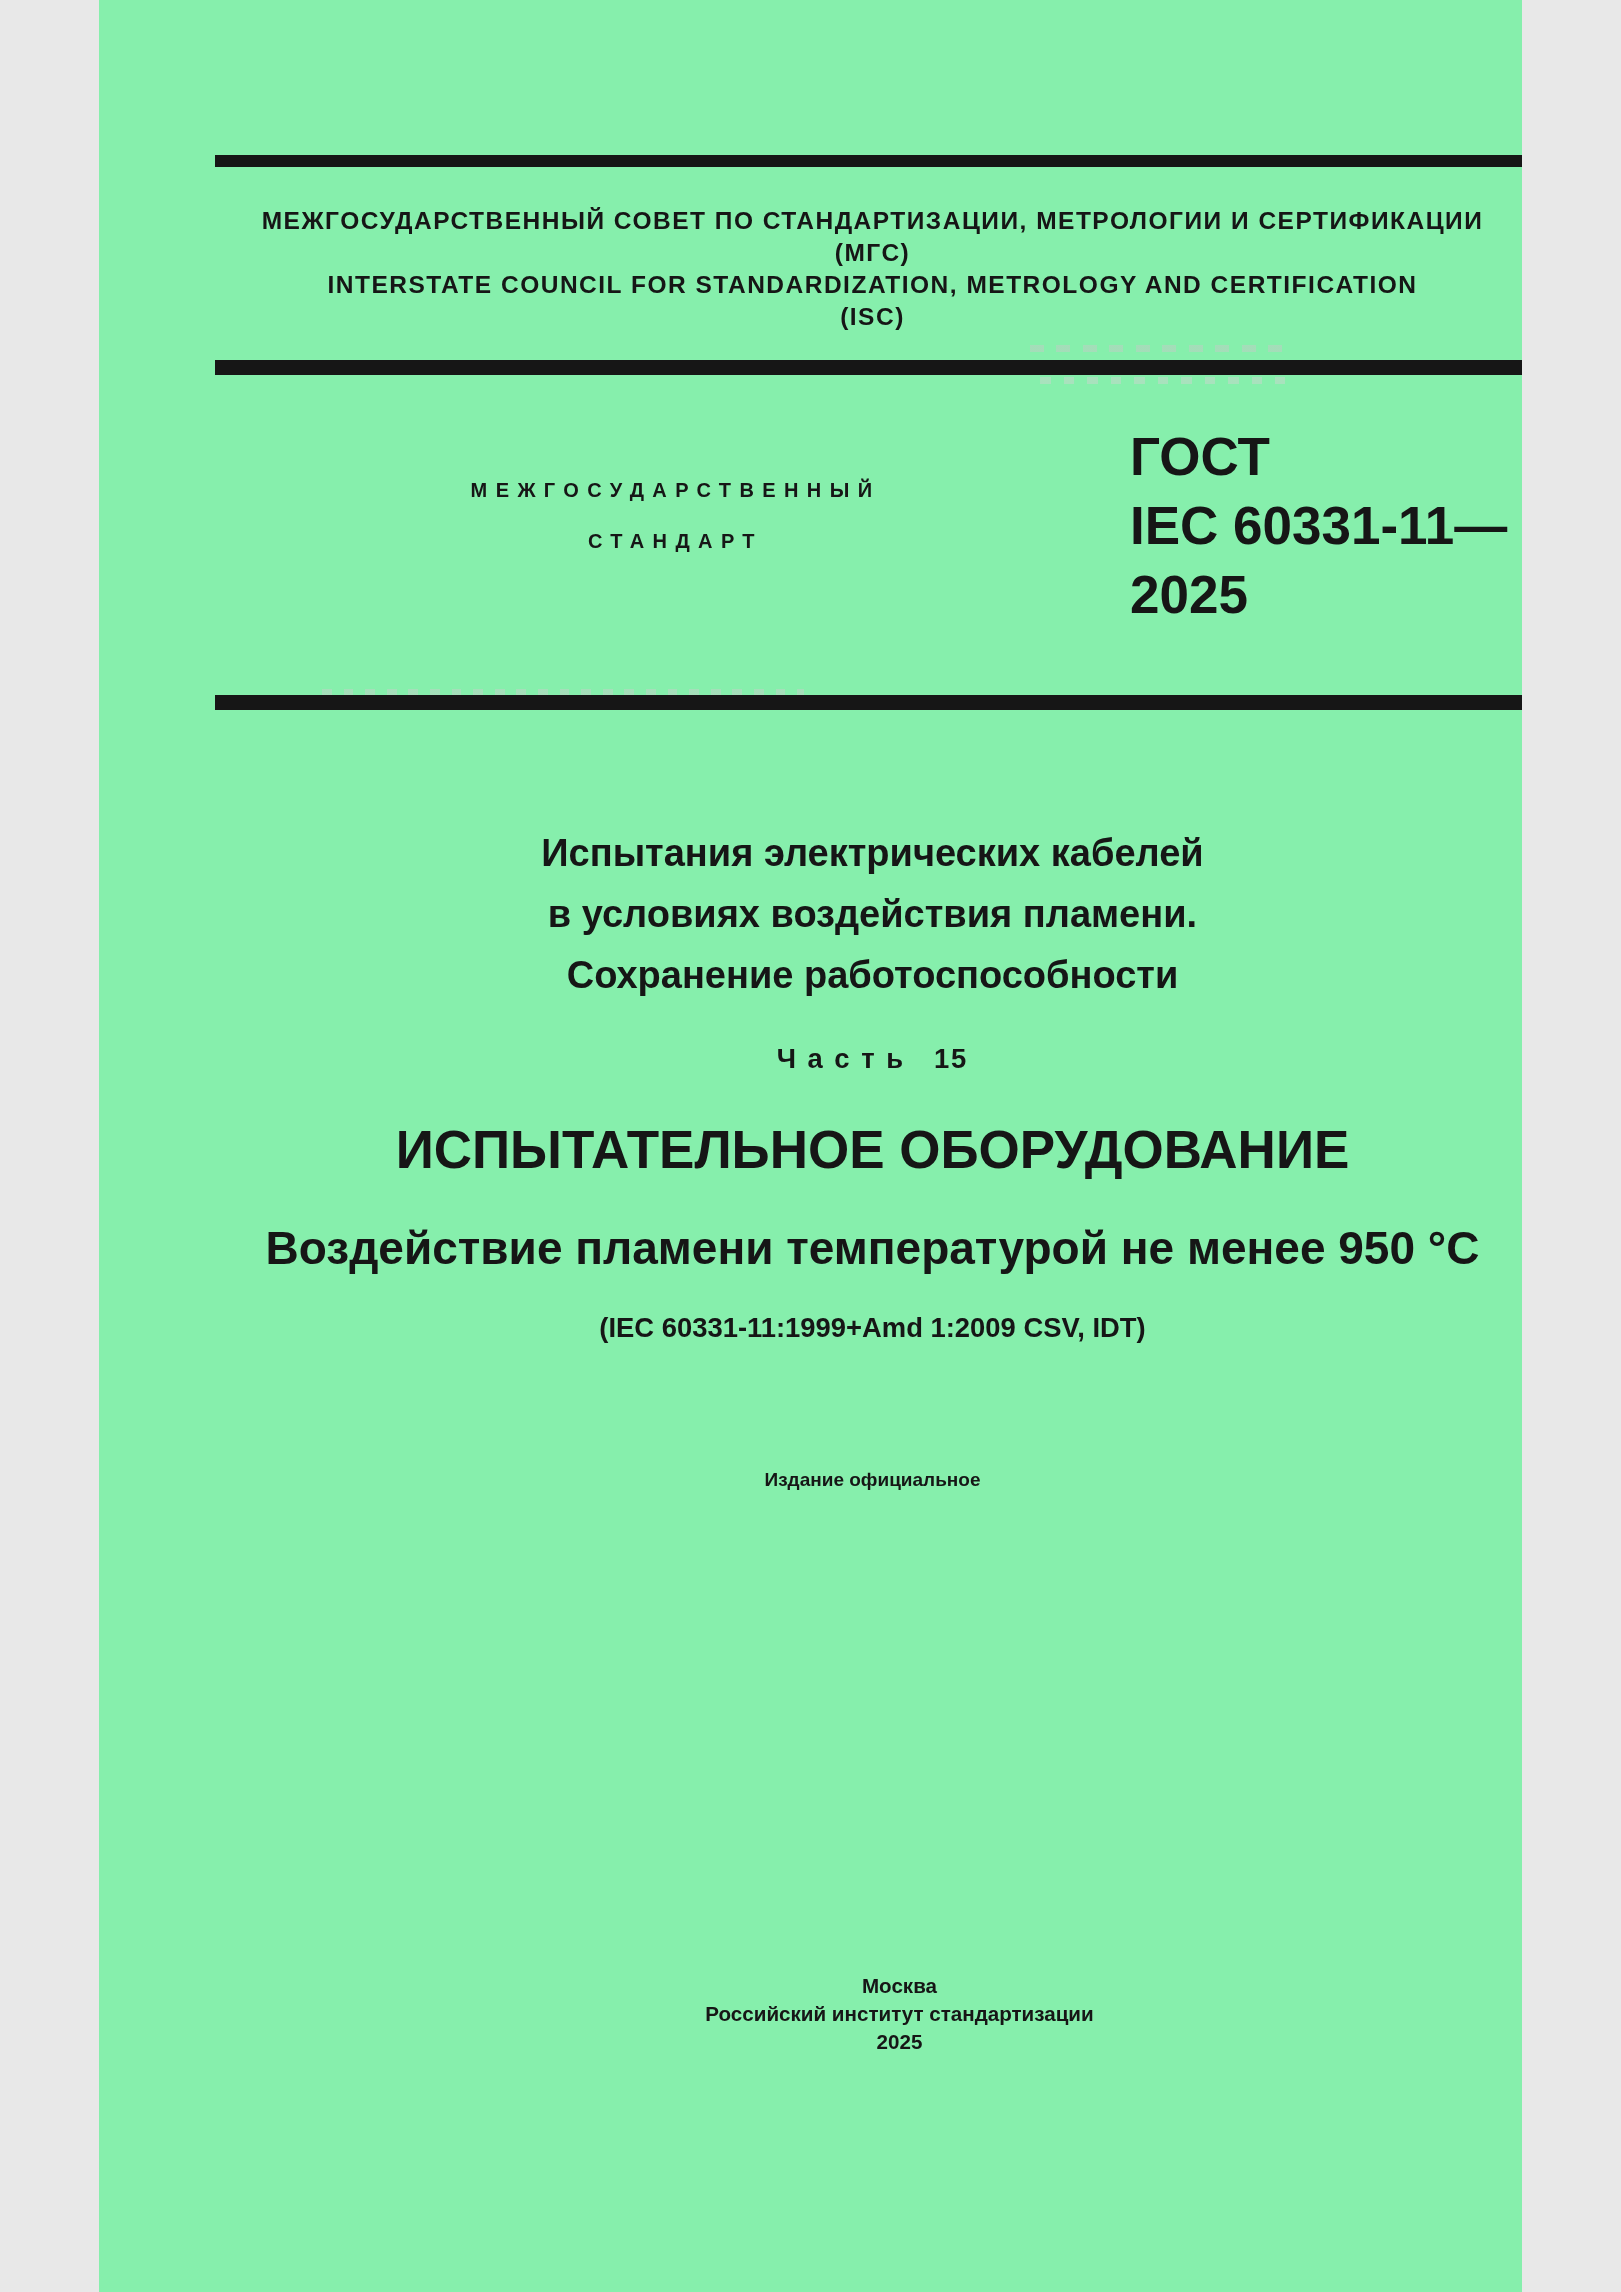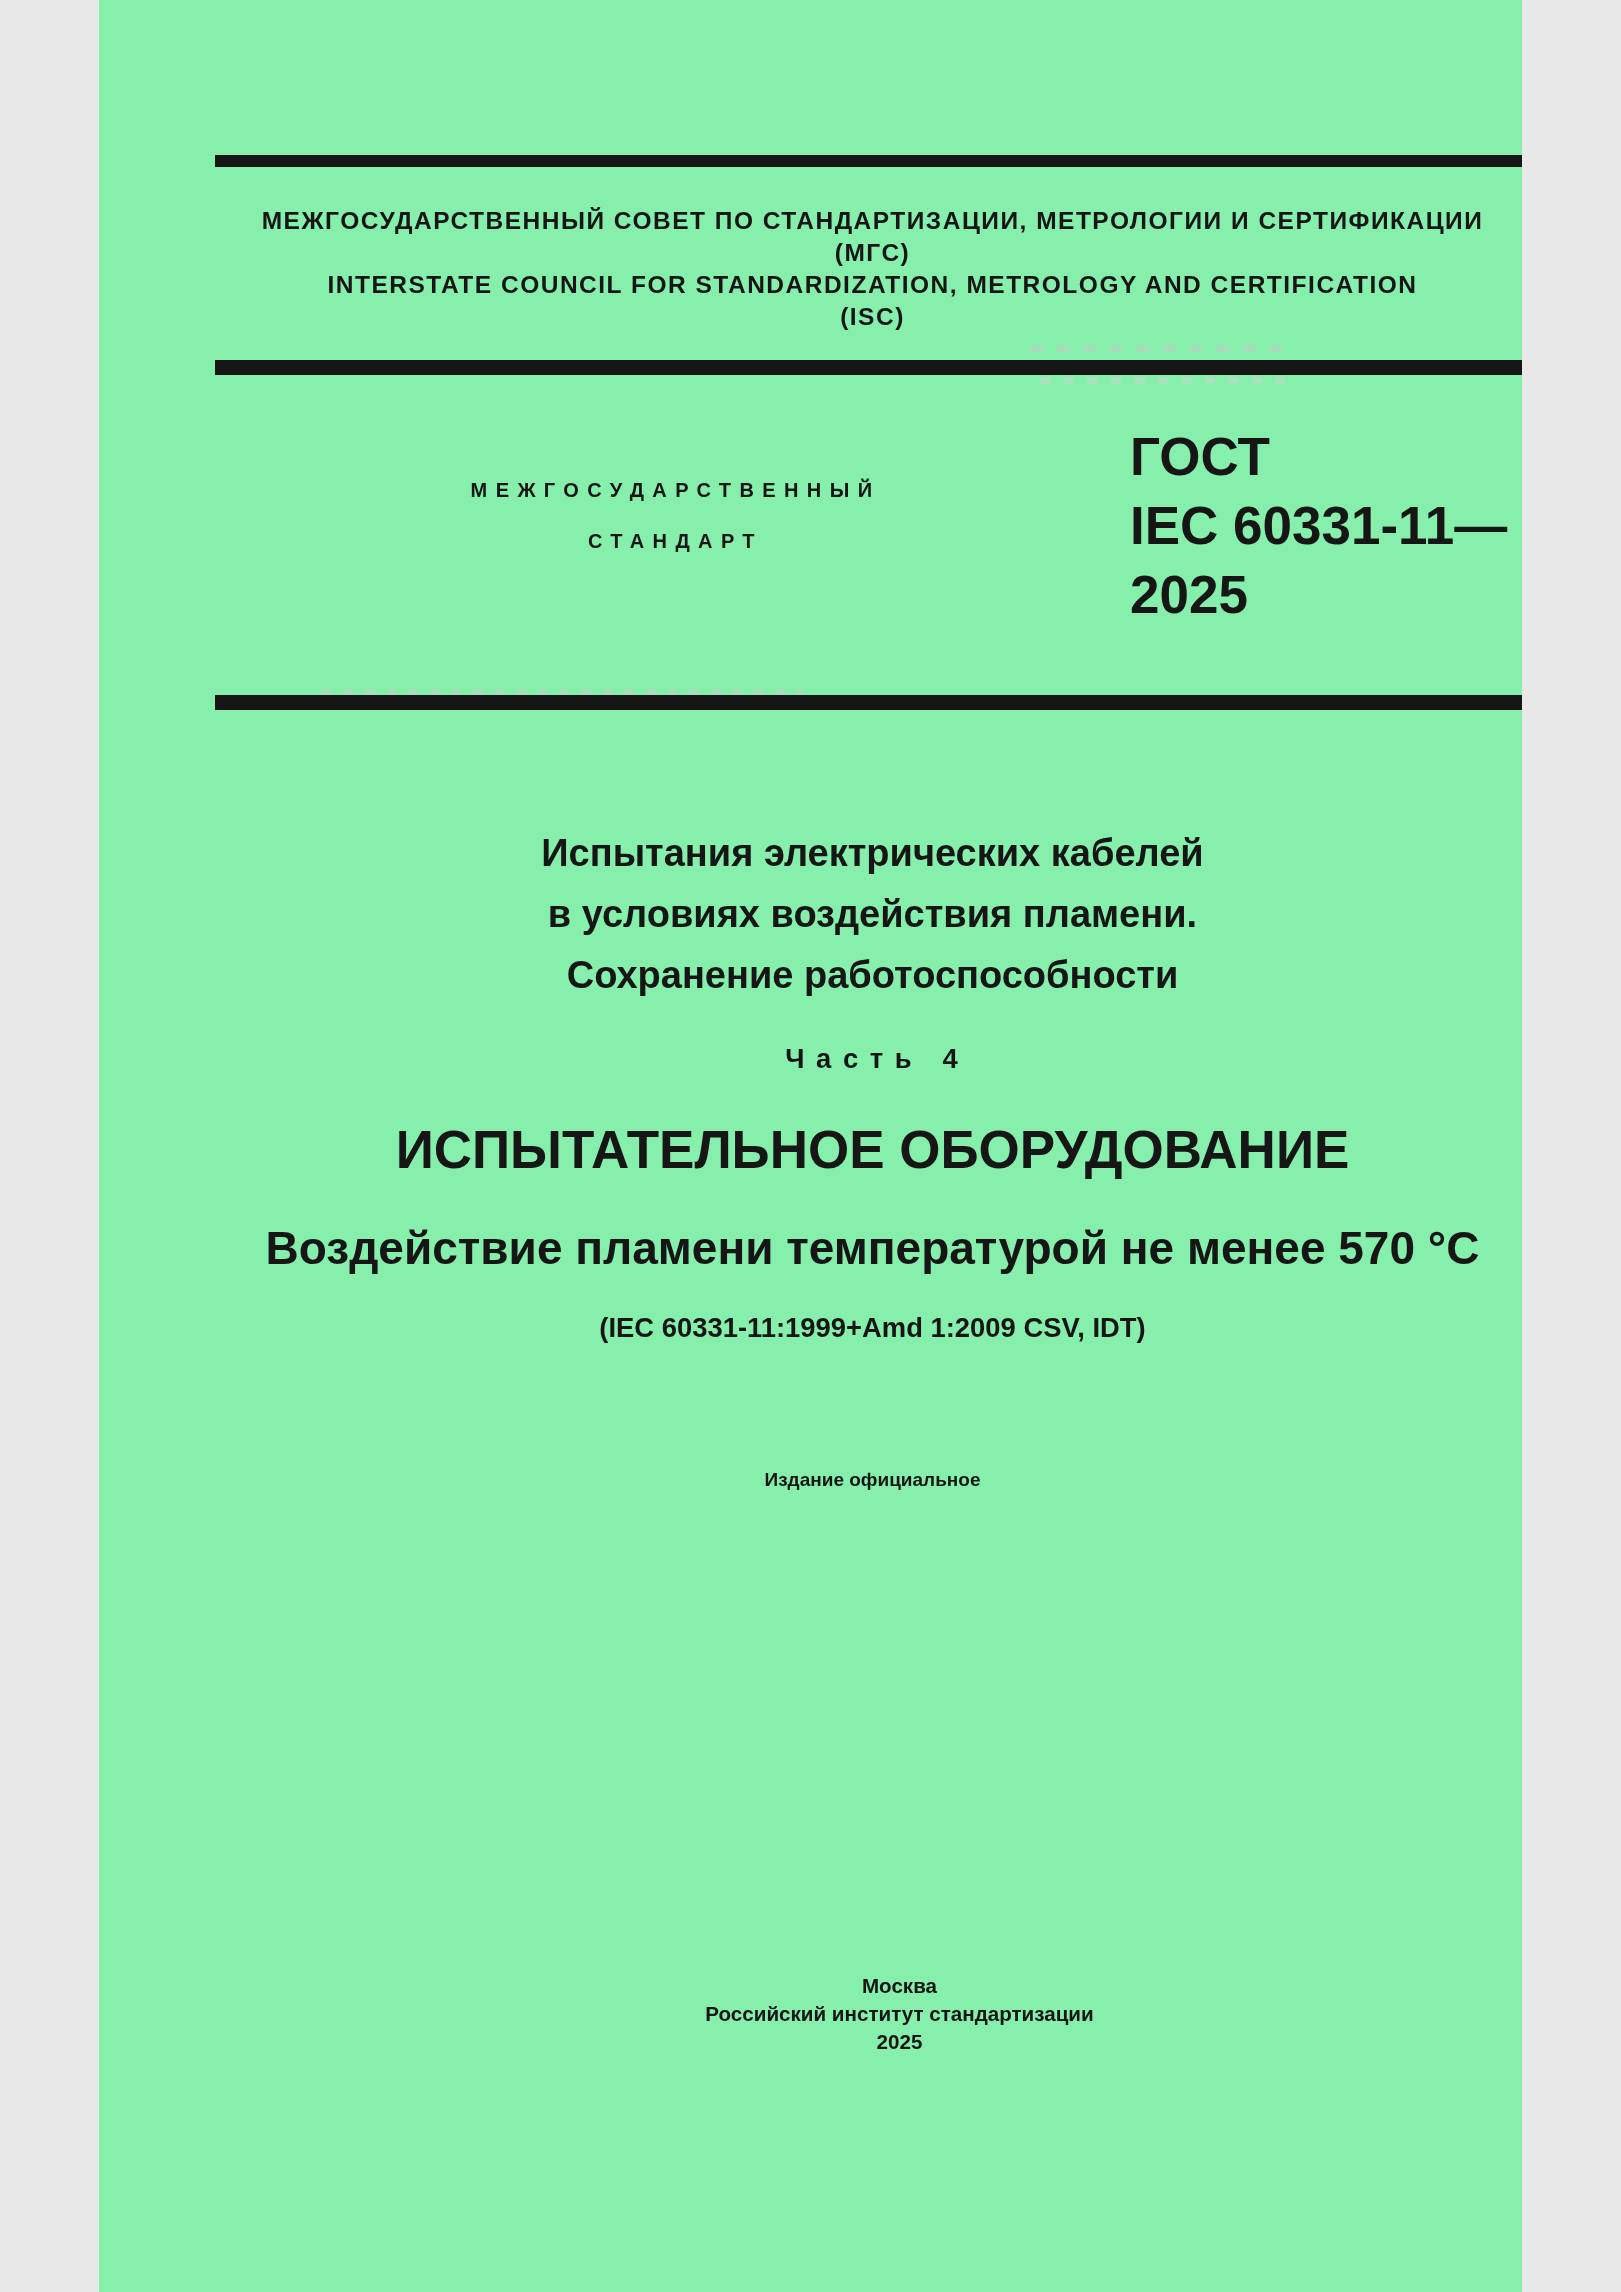--- a/index.html
+++ b/index.html
@@ -188,25 +188,25 @@
 
   <div class="artifact artifact-3"></div>
   <div class="rule rule-lower"></div>
 
   <div class="title-group">
     <div>Испытания электрических кабелей</div>
     <div>в условиях воздействия пламени.</div>
     <div>Сохранение работоспособности</div>
   </div>
 
-  <div class="part-label">Ч а с т ь   4</div>
+  <div class="part-label">Ч а с т ь   15</div>
 
   <div class="main-title">ИСПЫТАТЕЛЬНОЕ ОБОРУДОВАНИЕ</div>
 
-  <div class="subtitle">Воздействие пламени температурой не менее 570 °С</div>
+  <div class="subtitle">Воздействие пламени температурой не менее 950 °С</div>
 
   <div class="origin-ref">(IEC 60331-11:1999+Amd 1:2009 CSV, IDT)</div>
 
   <div class="edition-note">Издание официальное</div>
 
   <div class="imprint">
     <div>Москва</div>
     <div>Российский институт стандартизации</div>
     <div>2025</div>
   </div>

